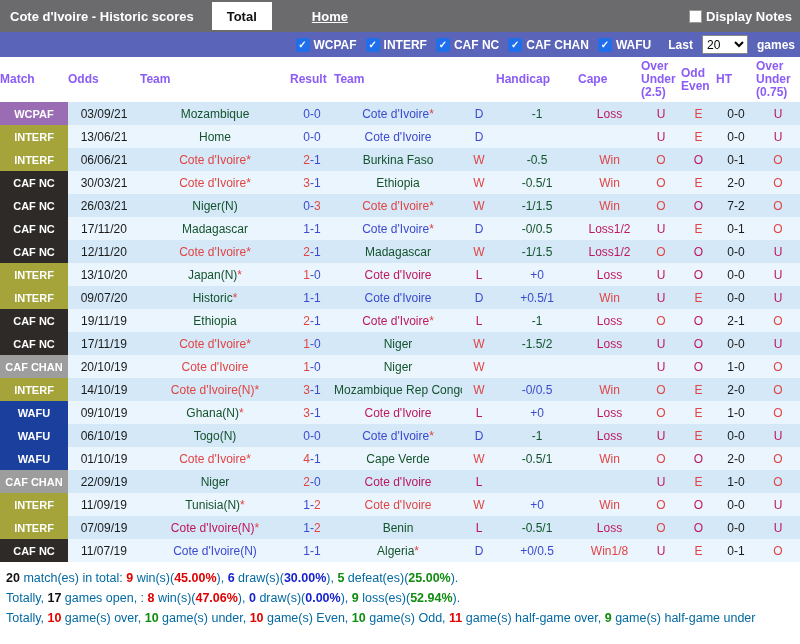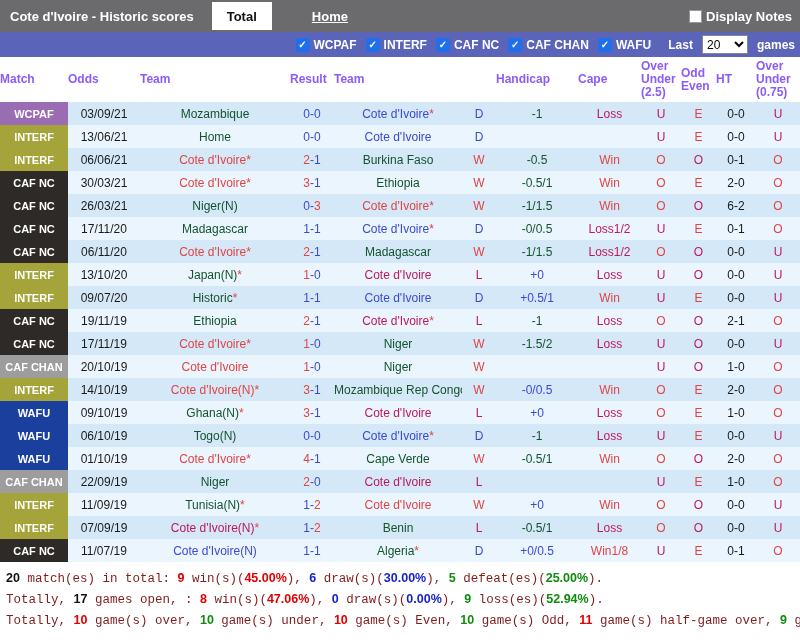--- a/index.html
+++ b/index.html
@@ -54,21 +54,21 @@
   .c-black { color:#14532d; }
   .star { color:#e14444; }
   
   .footer { padding:6px 0 0 6px; font-size:12.5px; color:#333; }
   .footer p { line-height:20px; white-space:nowrap; }
   .footer .b { font-weight:bold; }
   .f-red   { color:#e00000; }
   .f-blue  { color:#1722cf; }
   .f-green { color:#0f8c0f; }
   .f-black { color:#111; }
-  .f-plain { color:#7f1d1d;font-family:Liberation Mono, monospace; }
+  .f-plain { color:#0369a1; }
 </style>
 </head>
 <body>
 
 <div class="topbar" style="background: rgb(107, 107, 110);">
   <span class="title">Cote d'Ivoire - Historic scores</span>
   <span class="tab-total">Total</span>
   <span class="tab-home">Home</span>
   <span class="display-notes">
     <span class="dn-box"></span>
@@ -196,40 +196,40 @@
         <td class="badge" style="background: rgb(45, 42, 39);">CAF NC</td>
         <td>26/03/21</td>
         <td><span class="c-black">Niger(N)</span></td>
         <td><span class="c-blue">0</span><span class="c-blue">-</span><span class="c-red">3</span></td>
         <td><span class="c-red">Cote d'Ivoire</span><span class="star">*</span></td>
         <td class="c-red">W</td>
         <td class="c-black">-1/1.5</td>
         <td class="c-red">Win</td>
         <td class="c-red">O</td>
         <td class="c-green">O</td>
-        <td>6-2</td>
+        <td>7-2</td>
         <td class="c-red">O</td>
       </tr>
       <tr>
         <td class="badge" style="background: rgb(45, 42, 39);">CAF NC</td>
         <td>17/11/20</td>
         <td><span class="c-black">Madagascar</span></td>
         <td><span class="c-blue">1</span><span class="c-blue">-</span><span class="c-blue">1</span></td>
         <td><span class="c-blue">Cote d'Ivoire</span><span class="star">*</span></td>
         <td class="c-blue">D</td>
         <td class="c-black">-0/0.5</td>
         <td class="c-green">Loss1/2</td>
         <td class="c-green">U</td>
         <td class="c-red">E</td>
         <td>0-1</td>
         <td class="c-red">O</td>
       </tr>
       <tr>
         <td class="badge" style="background: rgb(45, 42, 39);">CAF NC</td>
-        <td>06/11/20</td>
+        <td>12/11/20</td>
         <td><span class="c-red">Cote d'Ivoire</span><span class="star">*</span></td>
         <td><span class="c-red">2</span><span class="c-blue">-</span><span class="c-blue">1</span></td>
         <td><span class="c-black">Madagascar</span></td>
         <td class="c-red">W</td>
         <td class="c-black">-1/1.5</td>
         <td class="c-green">Loss1/2</td>
         <td class="c-red">O</td>
         <td class="c-green">O</td>
         <td>0-0</td>
         <td class="c-green">U</td>

